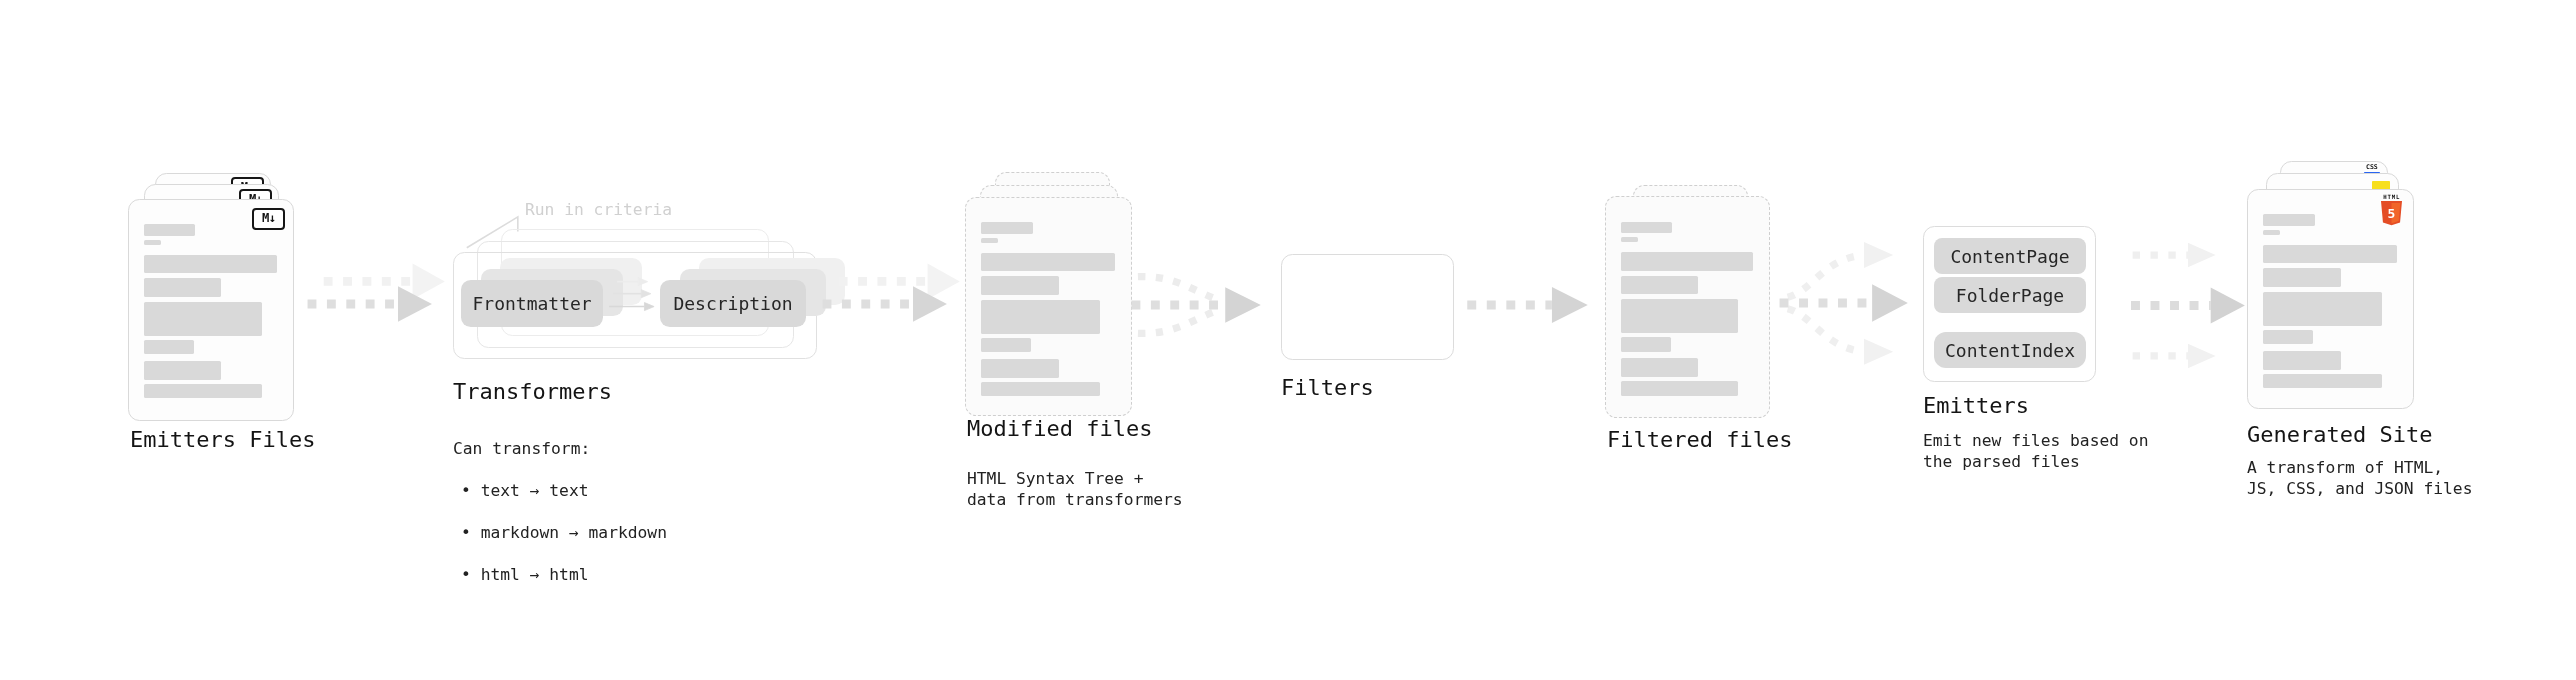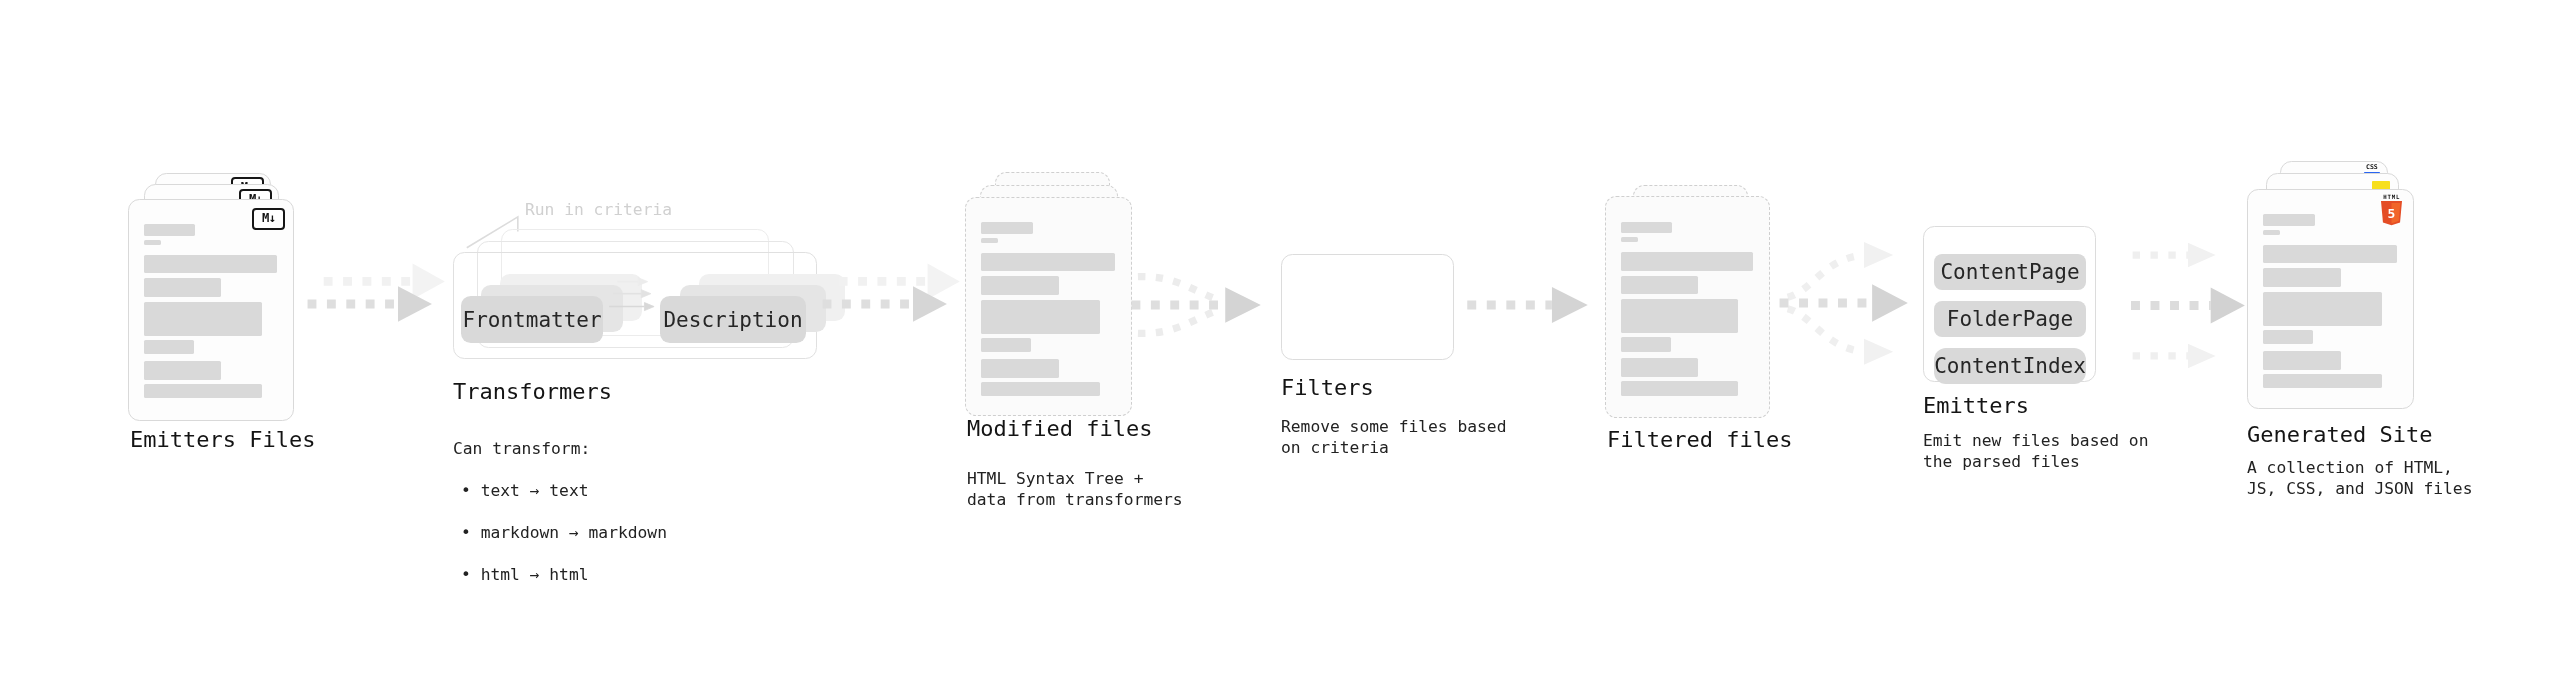--- a/index.html
+++ b/index.html
@@ -17,21 +17,21 @@
             border-radius:4.1px;font-weight:bold;font-size:12.2px;line-height:17px;text-align:center;
             box-sizing:border-box;letter-spacing:-0.8px;}
   
   .stage-title{position:absolute;font-size:22px;color:#141414;white-space:nowrap;}
   .stage-sub{position:absolute;font-size:16.3px;line-height:21px;color:#222;white-space:pre-line;}
   .note{position:absolute;font-size:16.3px;color:#d0d0d0;white-space:nowrap;}
   .bullet{padding-left:8.1px;}
   .bullet::before{content:"\2022  ";}
   
   .pill{position:absolute;background:#d9d9d9;border-radius:9.8px;display:flex;align-items:center;
-        justify-content:center;font-size:21px;color:#262626;box-sizing:border-box;white-space:nowrap;margin-top:16px;}
+        justify-content:center;font-size:18px;color:#262626;box-sizing:border-box;white-space:nowrap;}
   .pill.g1{background:#e5e5e5;}
   .pill.g2{background:#f0f0f0;}
   .tbox{position:absolute;border:1.6px solid #e0e0e0;border-radius:11.4px;box-sizing:border-box;}
   .tbox.m{border-color:#e6e6e6;}
   .tbox.b{border-color:#ececec;}
   .panel{position:absolute;background:#fff;border:1.6px solid #dcdcdc;border-radius:11.4px;box-sizing:border-box;}
   
   .css-badge{position:absolute;text-align:center;width:16.3px;}
   .css-badge .t{font-size:6.5px;line-height:6.5px;font-weight:bold;color:#111;}
   .css-badge .u{height:2.4px;margin-top:0.8px;border-radius:0.8px;}
@@ -145,22 +145,20 @@
 
   <svg class="abs" style="left:1131px;top:267px" width="140" height="76" viewBox="0 0 172 94">
     <path d="M8,12 C55,10 75,30 112,42" fill="none" stroke="#ececec" stroke-width="9" stroke-dasharray="9 13"></path>
     <path d="M8,82 C55,84 75,64 112,52" fill="none" stroke="#ececec" stroke-width="9" stroke-dasharray="9 13"></path>
     <line x1="0" y1="47" x2="116" y2="47" stroke="#dedede" stroke-width="11" stroke-dasharray="11 13"></line>
     <polygon points="116,25 160,47 116,69" fill="#d4d4d4"></polygon>
   </svg>
 
   <div class="panel" style="left:1281px;top:254px;width:173px;height:106px"></div>
   <div class="stage-title" style="left:1281px;top:375px">Filters</div>
-  <div class="stage-sub" style="left:1281px;top:416px">Remove some files based
-on criteria</div>
 
   <svg class="abs" style="left:1464px;top:282px" width="127" height="46" viewBox="0 0 156 56">
     <line x1="4" y1="28" x2="108" y2="28" stroke="#dedede" stroke-width="11" stroke-dasharray="11 13"></line>
     <polygon points="108,6 152,28 108,50" fill="#d4d4d4"></polygon>
   </svg>
 
   <div class="stack" style="left:1605px;top:185px;width:171px;height:240px">
     <div class="doc dash" style="left:28.4px;top:0;width:115px;height:222px"></div>
     <div class="doc dash" style="left:0;top:11.4px;width:165px;height:222px">
       <div class="skel">
@@ -181,21 +179,21 @@
     <path d="M14,78 C45,70 58,30 108,26" fill="none" stroke="#efefef" stroke-width="9" stroke-dasharray="9 13"></path>
     <polygon points="108,10 144,26 108,42" fill="#f1f1f1"></polygon>
     <path d="M14,92 C45,100 58,140 108,145" fill="none" stroke="#efefef" stroke-width="9" stroke-dasharray="9 13"></path>
     <polygon points="108,129 144,145 108,161" fill="#f1f1f1"></polygon>
     <line x1="4" y1="85" x2="118" y2="85" stroke="#dedede" stroke-width="11" stroke-dasharray="11 13"></line>
     <polygon points="118,62 162,85 118,108" fill="#d4d4d4"></polygon>
   </svg>
 
   <div class="panel" style="left:1923px;top:226px;width:173px;height:156px"></div>
   <div class="pill" style="left:1934px;top:238px;width:152px;height:36px;border-radius:8.1px">ContentPage</div>
-  <div class="pill" style="left:1934px;top:285px;width:152px;height:36px;border-radius:8.1px">FolderPage</div>
+  <div class="pill" style="left:1934px;top:277px;width:152px;height:36px;border-radius:8.1px">FolderPage</div>
   <div class="pill" style="left:1934px;top:332px;width:152px;height:36px;border-radius:12px">ContentIndex</div>
   <div class="stage-title" style="left:1923px;top:393px">Emitters</div>
   <div class="stage-sub" style="left:1923px;top:430px">Emit new files based on
 the parsed files</div>
 
   <svg class="abs" style="left:2131px;top:237px" width="122" height="137" viewBox="0 0 150 168">
     <line x1="2" y1="22" x2="70" y2="22" stroke="#efefef" stroke-width="9" stroke-dasharray="9 13"></line>
     <polygon points="70,7 104,22 70,37" fill="#f1f1f1"></polygon>
     <line x1="0" y1="84" x2="98" y2="84" stroke="#dcdcdc" stroke-width="11" stroke-dasharray="11 13"></line>
     <polygon points="98,62 140,84 98,106" fill="#d2d2d2"></polygon>
@@ -228,17 +226,17 @@
           <div class="bar" style="width: 98%; height: 18.7px; margin-bottom: 4.9px;"></div>
           <div class="bar" style="width: 57%; height: 18.7px; margin-bottom: 4.9px;"></div>
           <div class="bar" style="width: 87%; height: 34px; margin-bottom: 4.1px;"></div>
           <div class="bar" style="width: 37%; height: 14.6px; margin-bottom: 6.5px;"></div>
           <div class="bar" style="width: 57%; height: 18.7px; margin-bottom: 4.1px;"></div>
           <div class="bar" style="width: 87%; height: 14.6px; margin-bottom: 0px;"></div>
         </div>
     </div>
   </div>
   <div class="stage-title" style="left:2247px;top:422px">Generated Site</div>
-  <div class="stage-sub" style="left:2247px;top:457px">A collection of HTML,
+  <div class="stage-sub" style="left:2247px;top:457px">A transform of HTML,
 JS, CSS, and JSON files</div>
 
 </div>
 
 
 </body></html>

